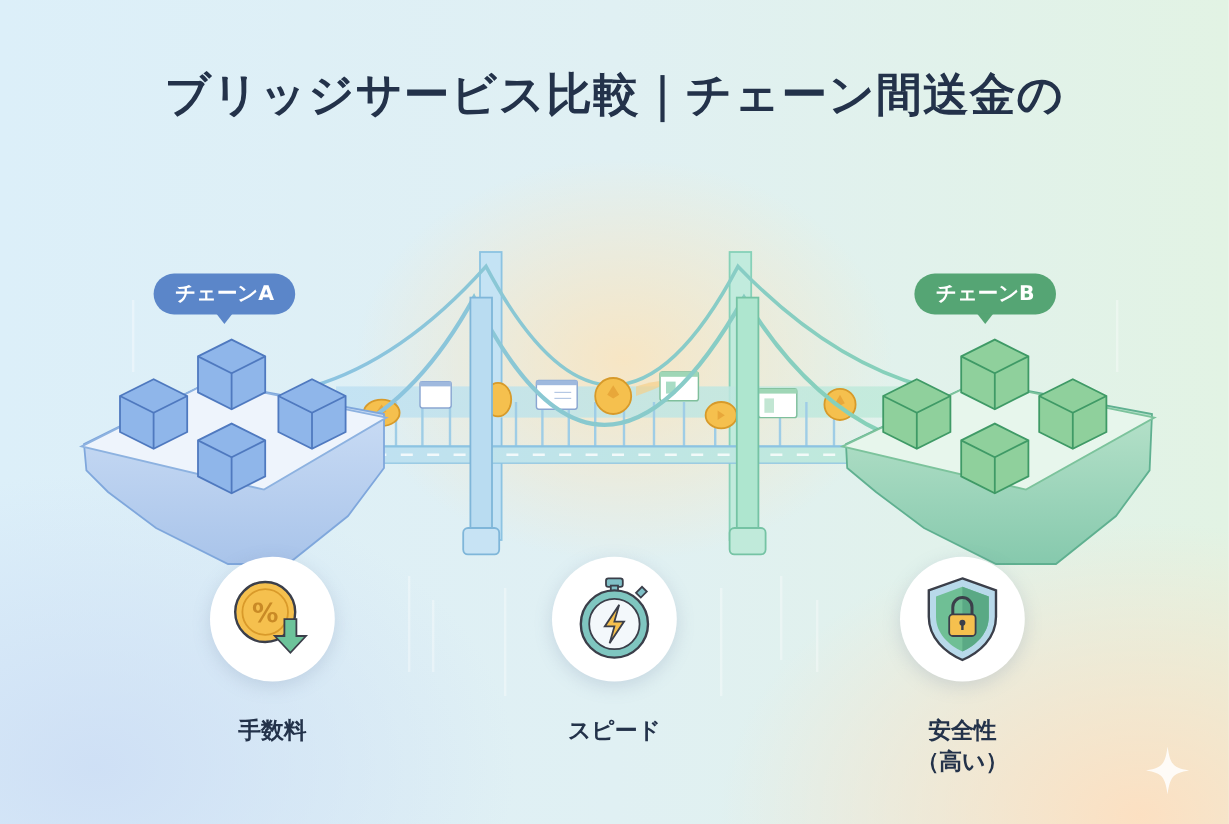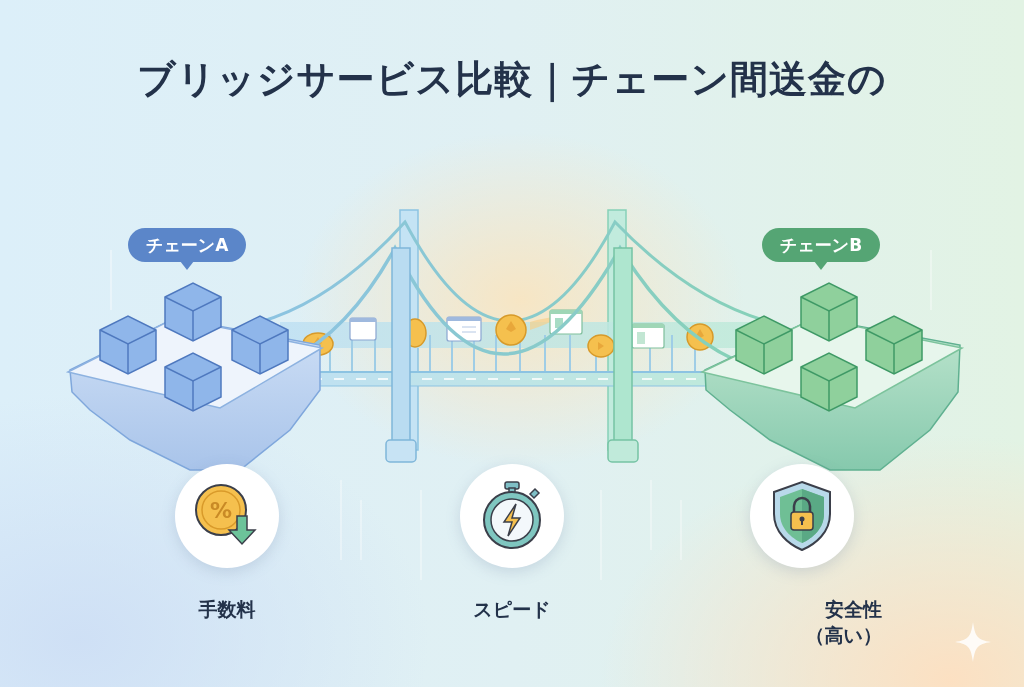--- a/index.html
+++ b/index.html
@@ -43,21 +43,21 @@
   .feature .circle {
     width: 104px; height: 104px; border-radius: 50%; background: #fff;
     margin: 0 auto; box-shadow: 0 4px 14px rgba(120,140,170,0.25);
     display: flex; align-items: center; justify-content: center;
   }
   .feature .label {
     margin-top: 28px; color: #23324a; font-weight: bold; font-size: 19px; line-height: 26px;
   }
   .f1 { left: 147px; top: 464px; }
   .f2 { left: 432px; top: 464px; }
-  .f3 { left: 722px; top: 464px; text-align: right; }
+  .f3 { left: 722px; top: 464px; }
 
   .sparkle { position: absolute; left: 955px; top: 622px; }
 </style>
 </head>
 <body>
 
 <div class="scene">
   <svg width="1024" height="687" viewBox="0 0 1024 687">
     <defs>
       <linearGradient id="deck" x1="0" x2="1">

